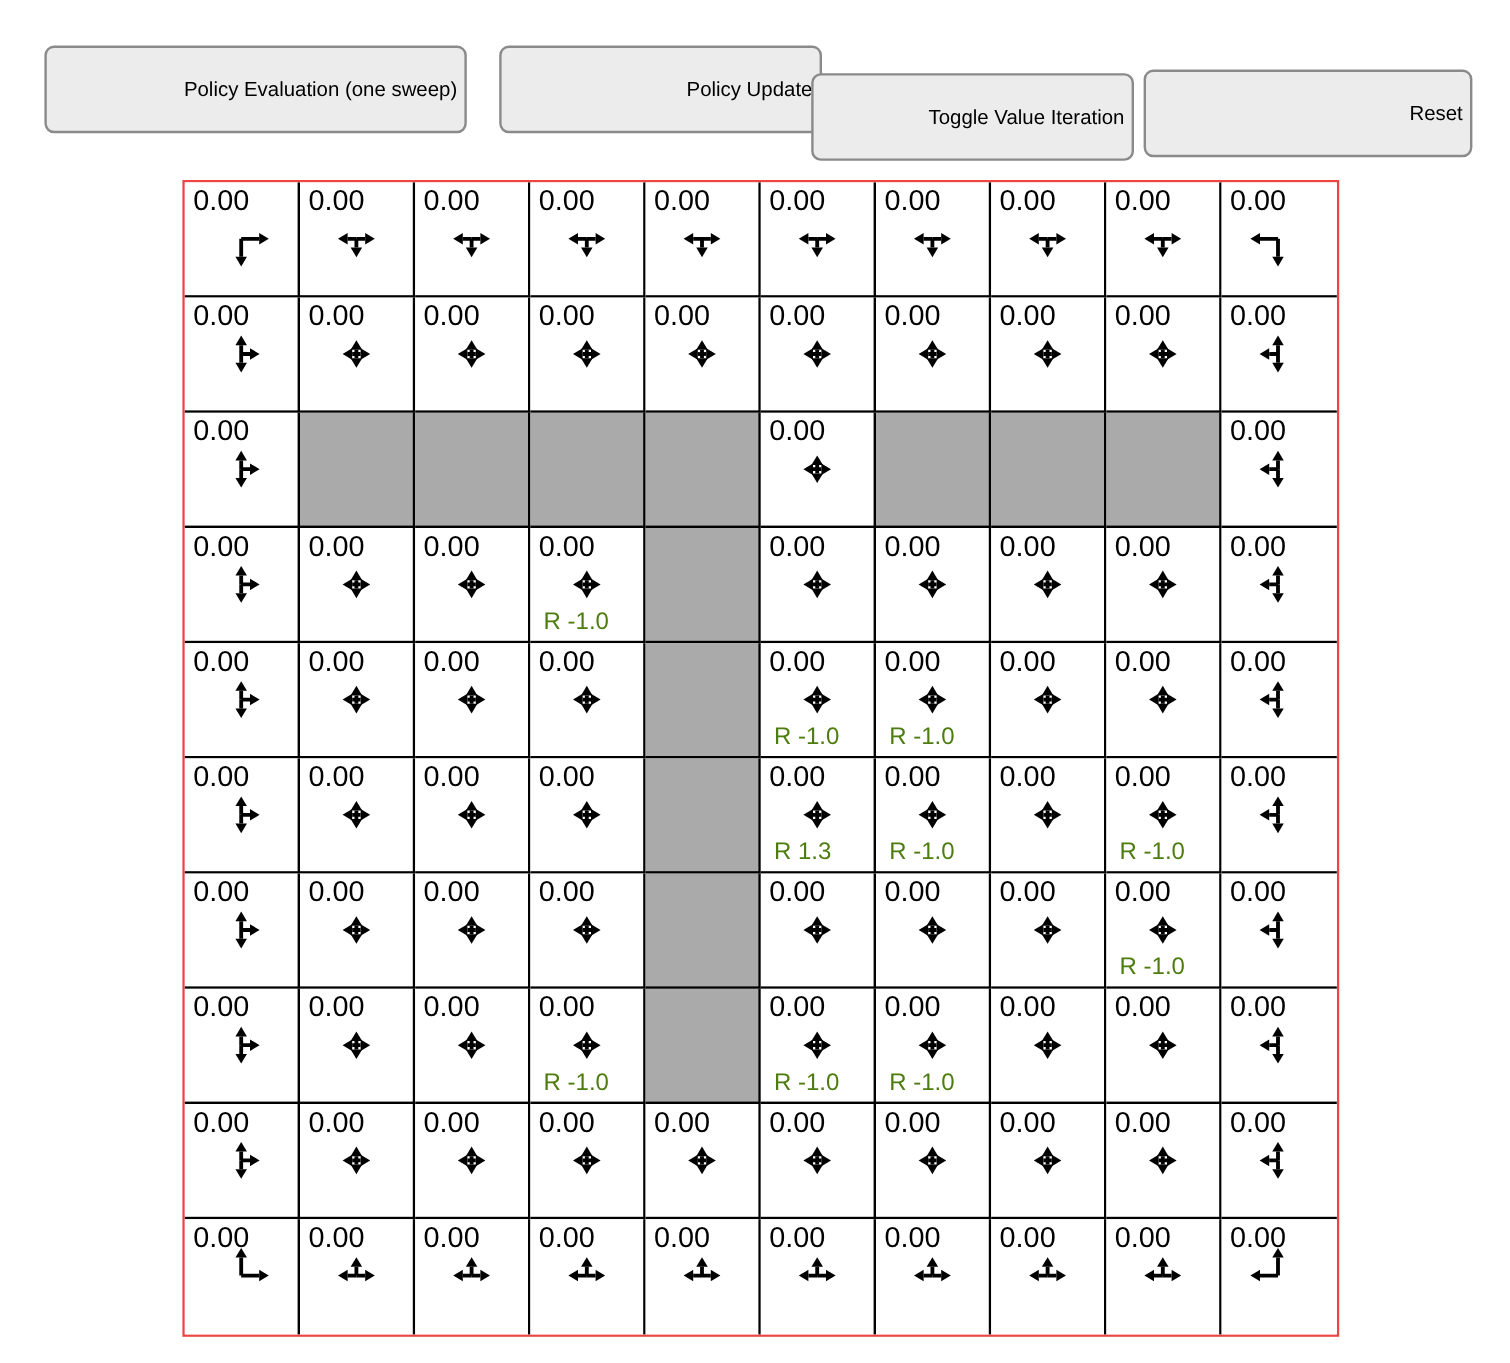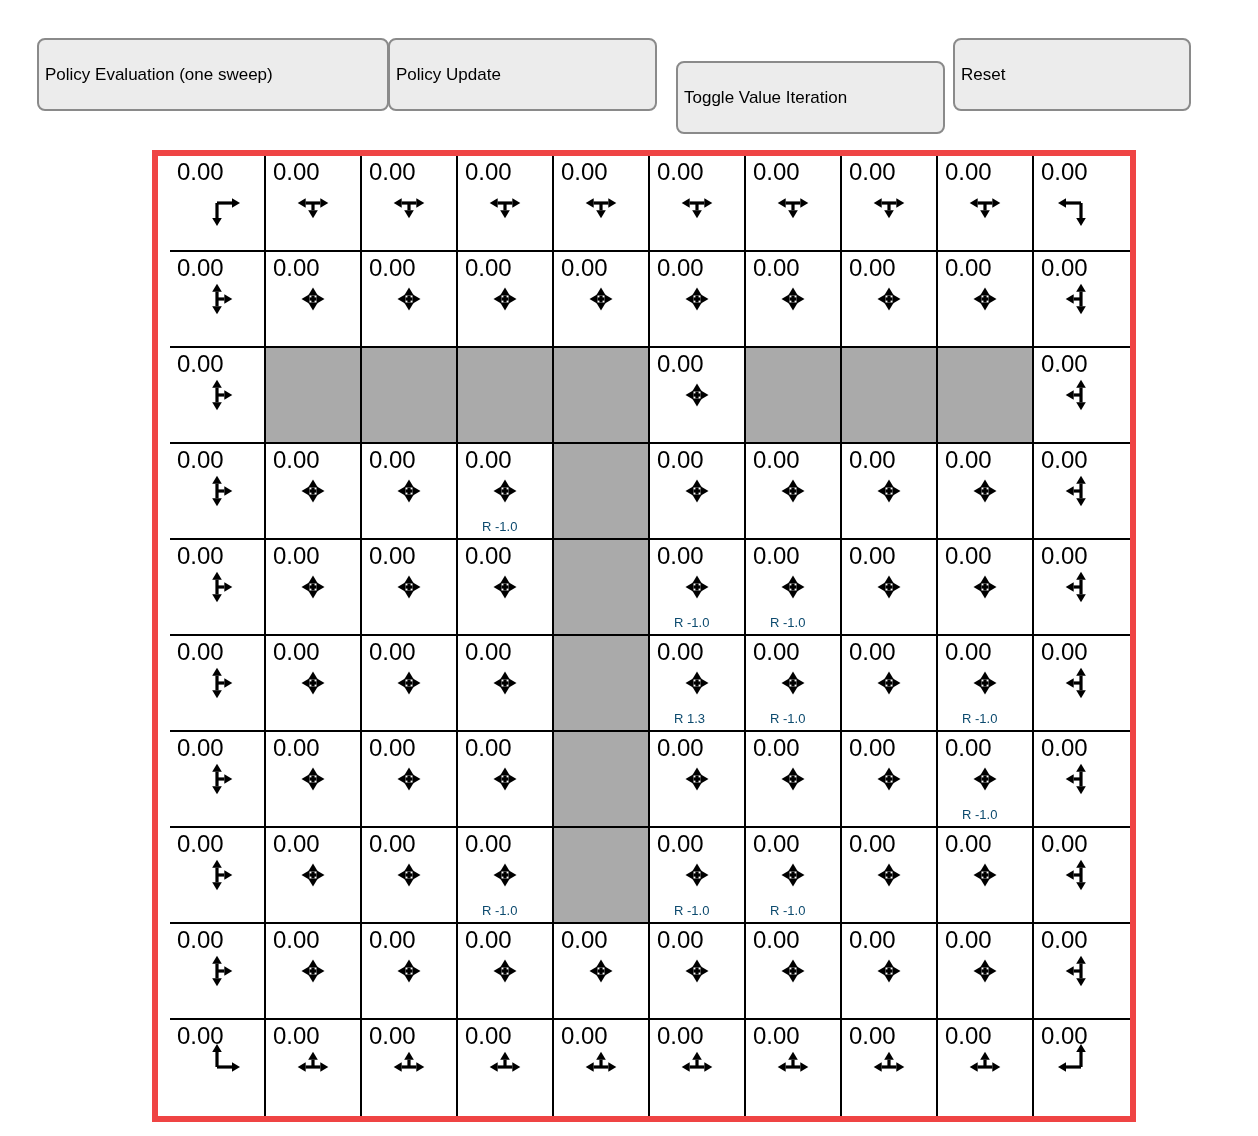--- a/index.html
+++ b/index.html
@@ -24,34 +24,33 @@
   .btn {
     position: absolute;
     top: 38px;
     height: 73px;
     background: #ececec;
     border: 2px solid #8a8a8a;
     border-radius: 8px;
     font-family: "Liberation Sans", sans-serif;
     font-size: 17px;
     color: #000000;
-    text-align: left;
+    text-align: right;
     cursor: pointer;
   }
   
   .grid {
     position: absolute;
     left: 152px;
     top: 150px;
     display: grid;
     grid-template-columns: repeat(10, 96px);
     grid-template-rows: repeat(10, 96px);
-    border: 6px solid #ef4444;
+    border: 2px solid #ef4444;
     background: #ffffff;
-    padding-left: 12px;
   }
   .cell {
     position: relative;
     box-sizing: border-box;
     border-right: 2px solid #000000;
     border-bottom: 2px solid #000000;
     background: #ffffff;
   }
   .cell:nth-child(10n) { border-right: none; }
   .cell:nth-child(n+91) { border-bottom: none; }
@@ -61,42 +60,42 @@
     top: 3px;
     left: 7px;
     font-size: 24px;
     line-height: 26px;
     color: #000000;
     z-index: 2;
   }
   .rew {
     position: absolute;
     bottom: 4px;
-    left: 24px;
-    font-size: 13px;
-    color: #0c4a6e;
+    left: 11px;
+    font-size: 20px;
+    color: #4d7c0f;
     z-index: 2;
   }
   .arrows {
     position: absolute;
     left: 17px;
     top: 17px;
     z-index: 1;
   }
 </style>
 </head>
 <body>
 
 <div class="stage">
 
   <div class="toolbar">
     <button class="btn" style="left:37px;  width:352px;">Policy Evaluation (one sweep)</button>
-    <button class="btn" style="left:388px; width:269px;">Policy Update</button>
+    <button class="btn" style="left:416px; width:269px;">Policy Update</button>
     <button class="btn" style="left:676px; width:269px;margin-top:23px;">Toggle Value Iteration</button>
-    <button class="btn" style="left:953px; width:238px;">Reset</button>
+    <button class="btn" style="left:953px; width:274px;margin-top:20px;">Reset</button>
   </div>
 
   <div class="grid" id="grid" style="background: rgb(255, 255, 255);">
       <div class="cell open">
         <span class="val">0.00</span>
         <svg class="arrows" width="60" height="60" viewBox="-30 -30 60 60">
           <line x1="0" y1="0" x2="0" y2="15" stroke="#000" stroke-width="3.2"></line>
           <polygon fill="#000" points="0,23 -4.8,15 4.8,15"></polygon>
           <line x1="0" y1="0" x2="15" y2="0" stroke="#000" stroke-width="3.2"></line>
           <polygon fill="#000" points="23,0 15,4.8 15,-4.8"></polygon>

